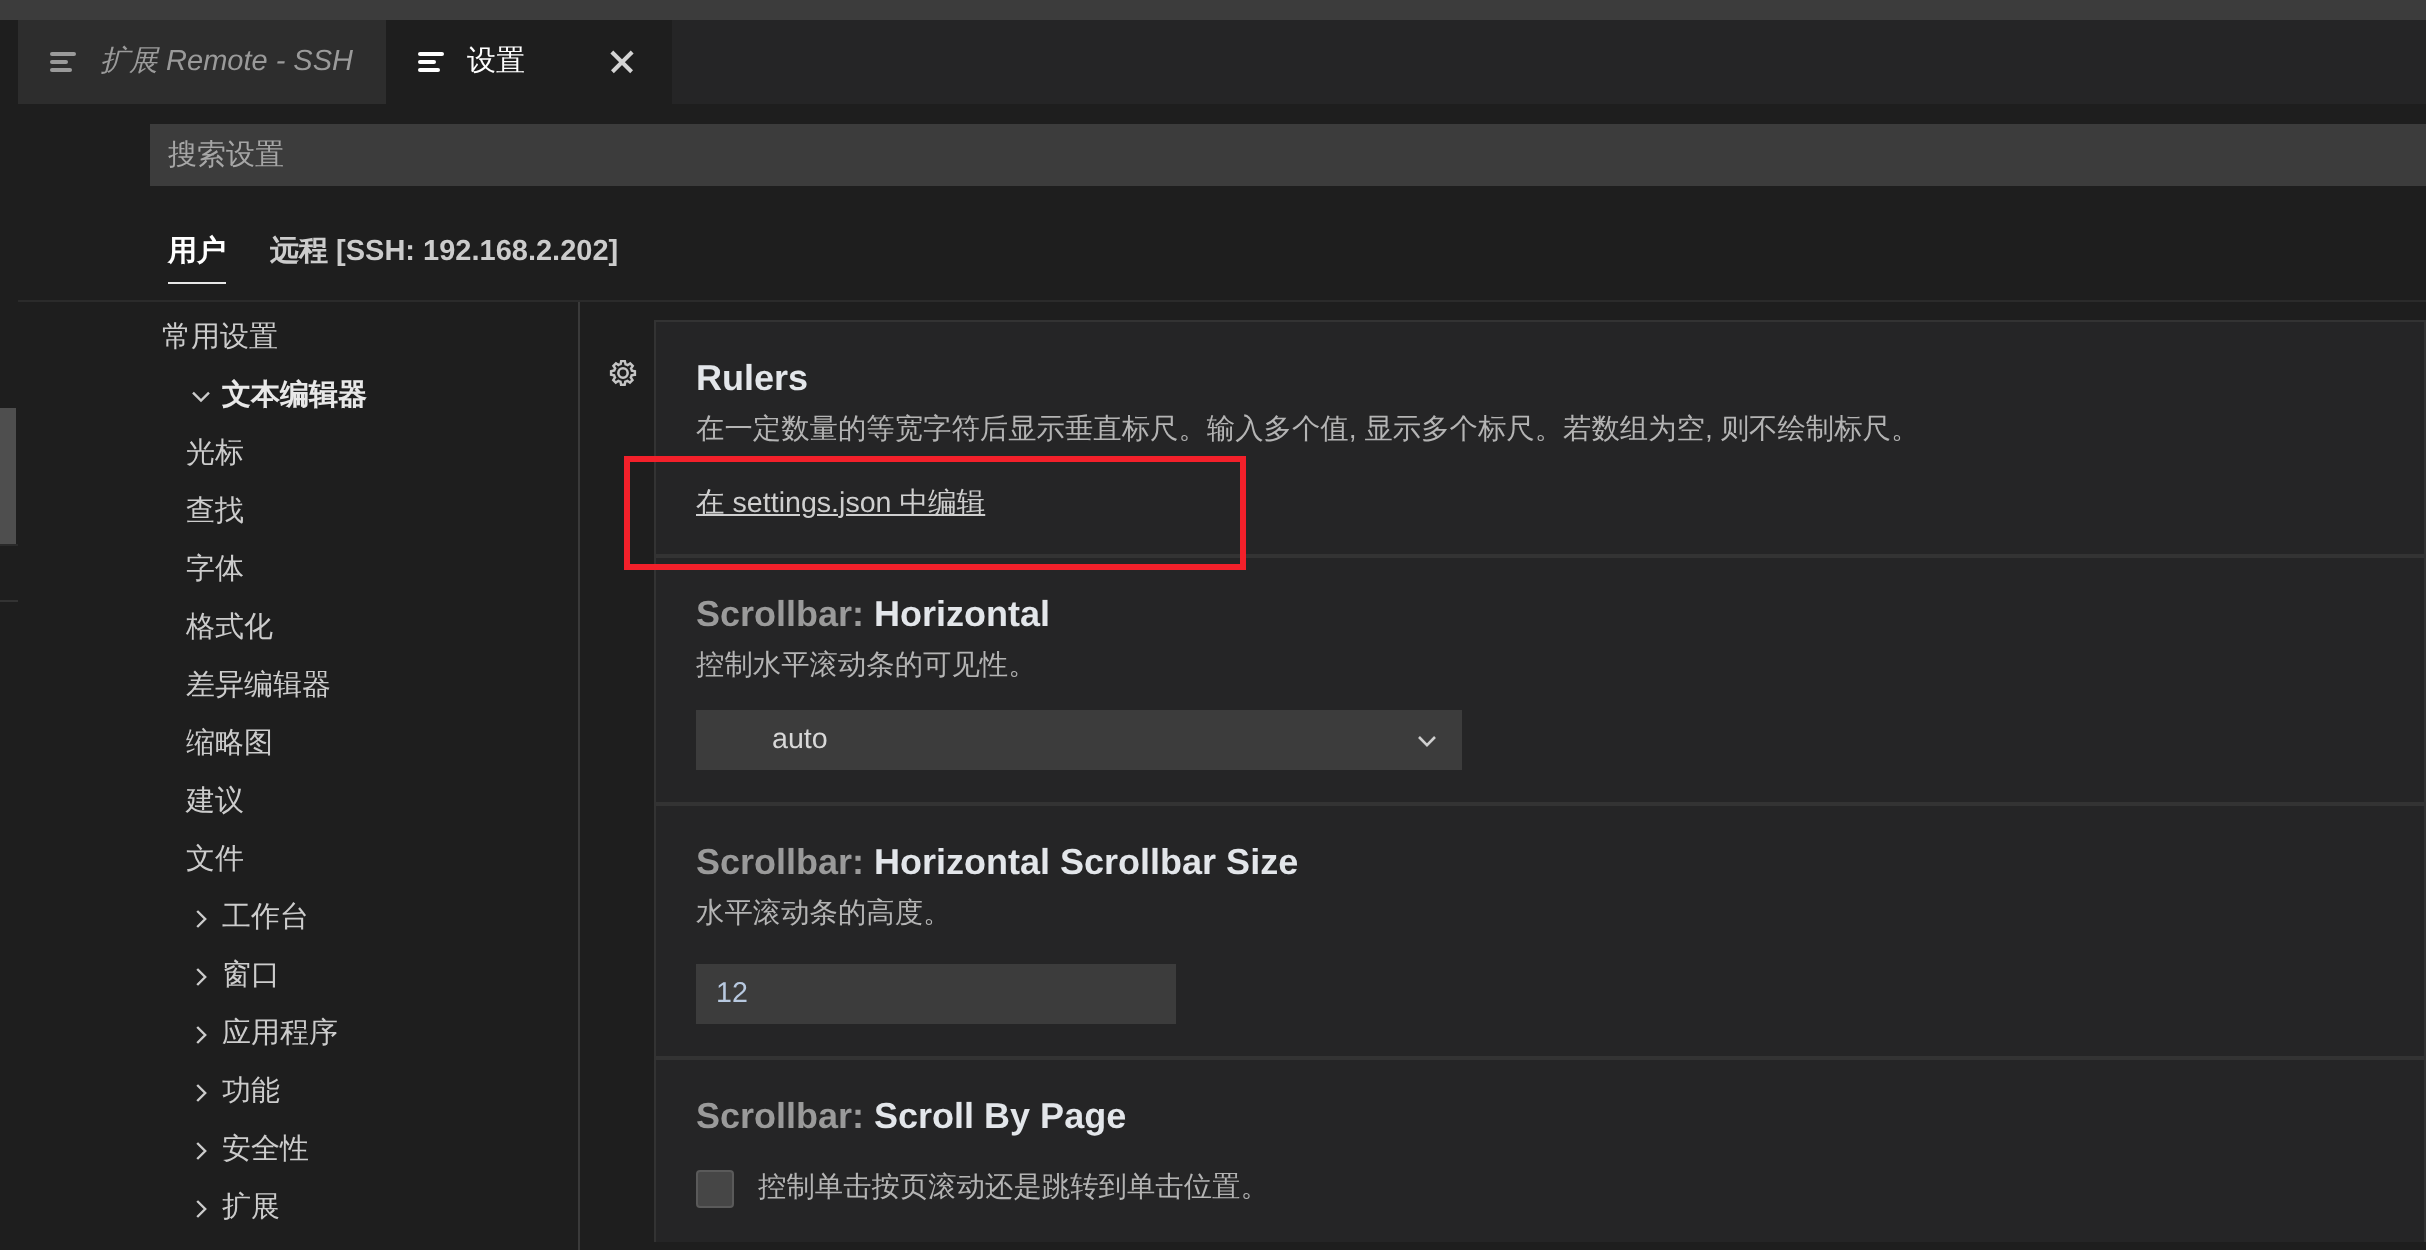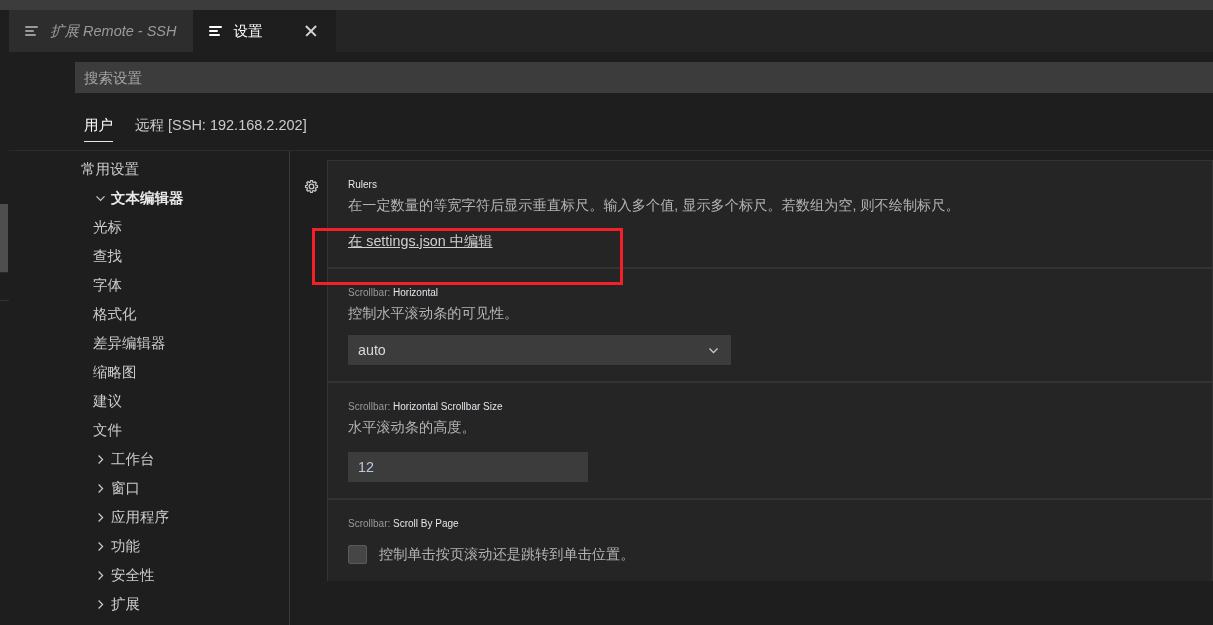--- a/index.html
+++ b/index.html
@@ -158,20 +158,21 @@
     gap: 22px;
     height: 34px;
   }
   .scope-tab {
     font-size: 14.5px;
     color: #cccccc;
     padding-bottom: 7px;
     cursor: pointer;
     position: relative;
     white-space: nowrap;
+    font-weight: bold;
   }
   .scope-tab.active { color: #ffffff; }
   .scope-tab.active::after {
     content: "";
     position: absolute;
     left: 0; right: 0; bottom: 0;
     height: 1.5px;
     background: #e7e7e7;
   }
 
@@ -251,22 +252,22 @@
 
   .gear-icon {
     position: absolute;
     left: 14px; top: 178px;
     width: 17px; height: 17px;
     color: #c5c5c5;
   }
   .gear-icon svg { display: block; }
 
   .setting-title {
-    font-size: 10px;
-    font-weight: normal;
+    font-size: 18px;
+    font-weight: bold;
     color: #9a9a9a;
     margin-bottom: 5px;
     white-space: nowrap;
   }
   .setting-title .key { color: #e3e6ea; }
 
   .setting-desc {
     font-size: 14.2px;
     color: #b4b4b4;
     line-height: 1.45;
@@ -301,20 +302,21 @@
     background: #3c3c3c;
     display: flex;
     align-items: center;
     padding: 0 10px;
     cursor: pointer;
   }
   .sel-value {
     font-size: 14.3px;
     color: #d8d8d8;
     flex: 1;
+    margin-left: 28px;
   }
   .sel-chevron {
     width: 16px; height: 16px;
     color: #cfcfcf;
     display: flex;
     align-items: center;
     justify-content: center;
   }
   .sel-chevron svg { display: block; }
 

